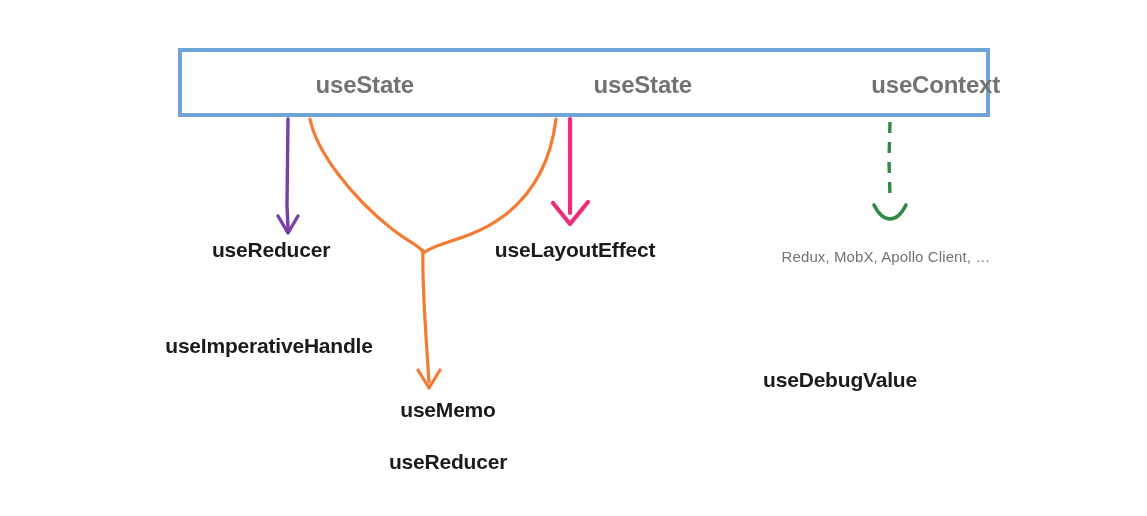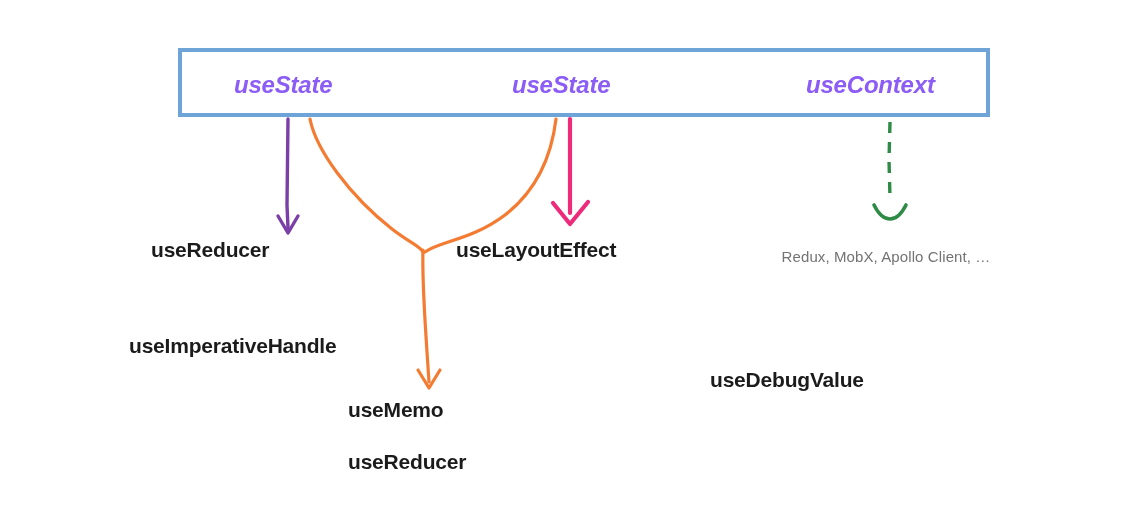--- a/index.html
+++ b/index.html
@@ -25,25 +25,24 @@
     height: 69px;
     box-sizing: border-box;
     border: 4px solid #6FA4D8;
     background: #ffffff;
   }
   .box-label {
     position: absolute;
     top: 19px;
     font-size: 24px;
     font-weight: 700;
-    color: #8b5cf6;
+    color: #737373;
     letter-spacing: -0.2px;
     white-space: nowrap;
-    text-align: left;
-    font-style: italic;
+    text-align: right;
   }
   #label-usestate   { left: 52px;  width: 180px; }
   #label-useeffect  { left: 330px; width: 180px; }
   #label-usecontext { left: 624px; width: 194px; }
 
   
   #arrow-layer {
     position: absolute;
     left: 0;
     top: 0;
@@ -52,21 +51,21 @@
     pointer-events: none;
   }
 
   
   .node-label {
     position: absolute;
     font-size: 21px;
     font-weight: 700;
     color: #1b1b1b;
     white-space: nowrap;
-    text-align: left;
+    text-align: center;
     letter-spacing: -0.2px;
   }
   .muted-label {
     position: absolute;
     font-size: 15px;
     font-weight: 400;
     color: #737373;
     white-space: nowrap;
     text-align: center;
     letter-spacing: 0.1px;

